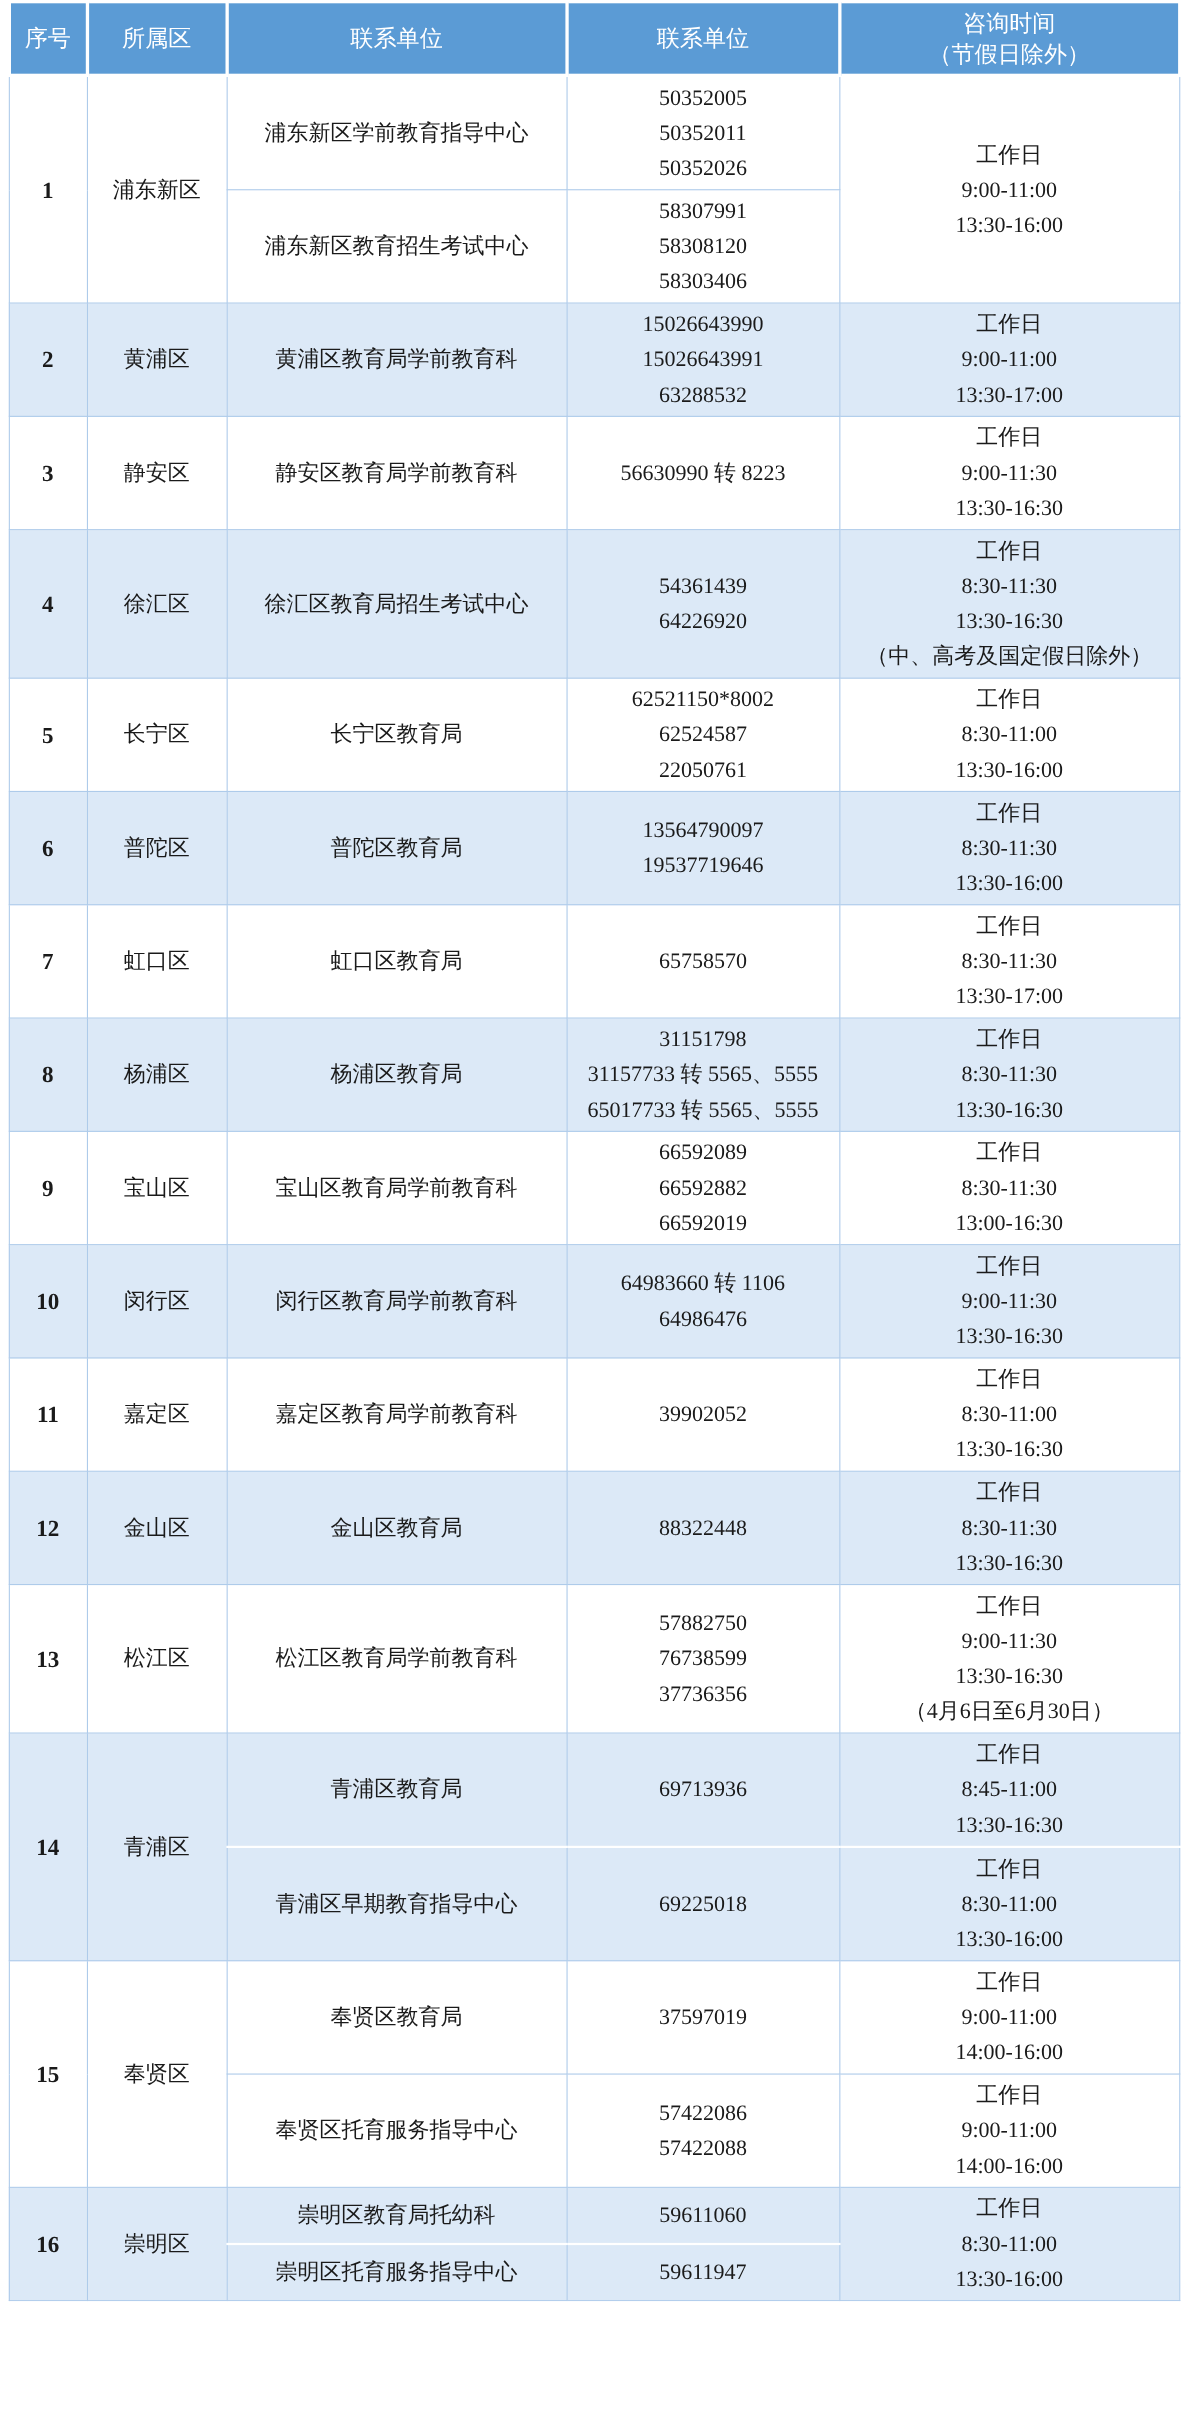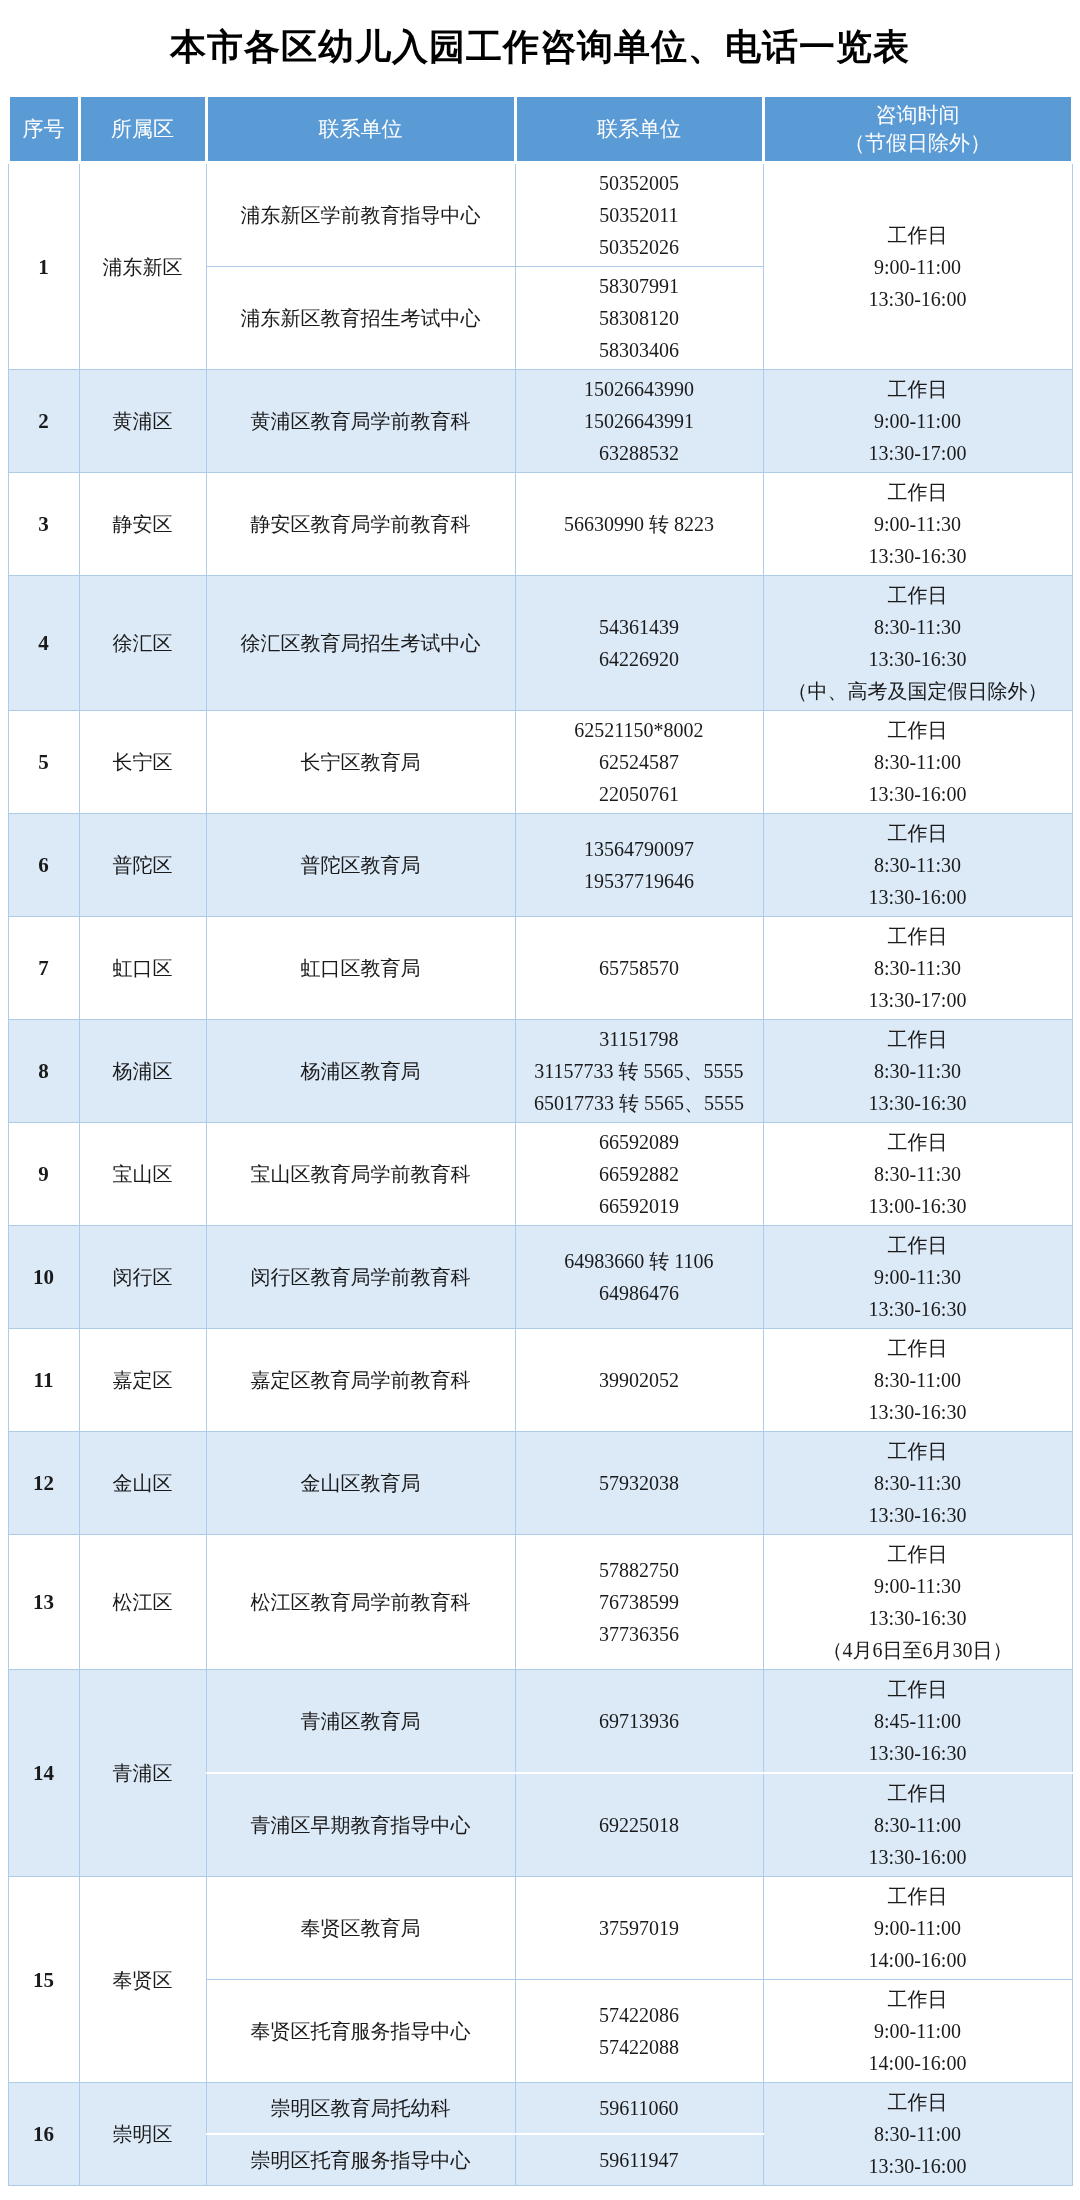--- a/index.html
+++ b/index.html
@@ -57,21 +57,20 @@
   tr.shade td{background:var(--row-shade-bg);}
   tr.sub.shade td{border-top:2px solid #ffffff;}
   td.no{font-weight:700;font-size:21px;}
   td.phones{font-size:20px;}
   td.time{font-size:20px;}
 </style>
 </head>
 <body>
 
 <div class="page">
-  <h1 class="title">本市各区幼儿入园工作咨询单位、电话一览表</h1>
   <table class="tbl">
     <colgroup>
       <col style="width:71px">
       <col style="width:127px">
       <col style="width:309px">
       <col style="width:248px">
       <col style="width:309px">
     </colgroup>
     <thead>
       <tr id="header-row">
@@ -257,21 +256,21 @@
             <div>工作日</div>
             <div>8:30-11:00</div>
             <div>13:30-16:30</div>
           </td>
         </tr>
         <tr class="shade">
           <td class="no" rowspan="1">12</td>
           <td class="district" rowspan="1">金山区</td>
           <td class="unit">金山区教育局</td>
           <td class="phones">
-            <div>57932038</div>
+            <div>88322448</div>
           </td>
           <td class="time">
             <div>工作日</div>
             <div>8:30-11:30</div>
             <div>13:30-16:30</div>
           </td>
         </tr>
         <tr class="plain">
           <td class="no" rowspan="1">13</td>
           <td class="district" rowspan="1">松江区</td>

